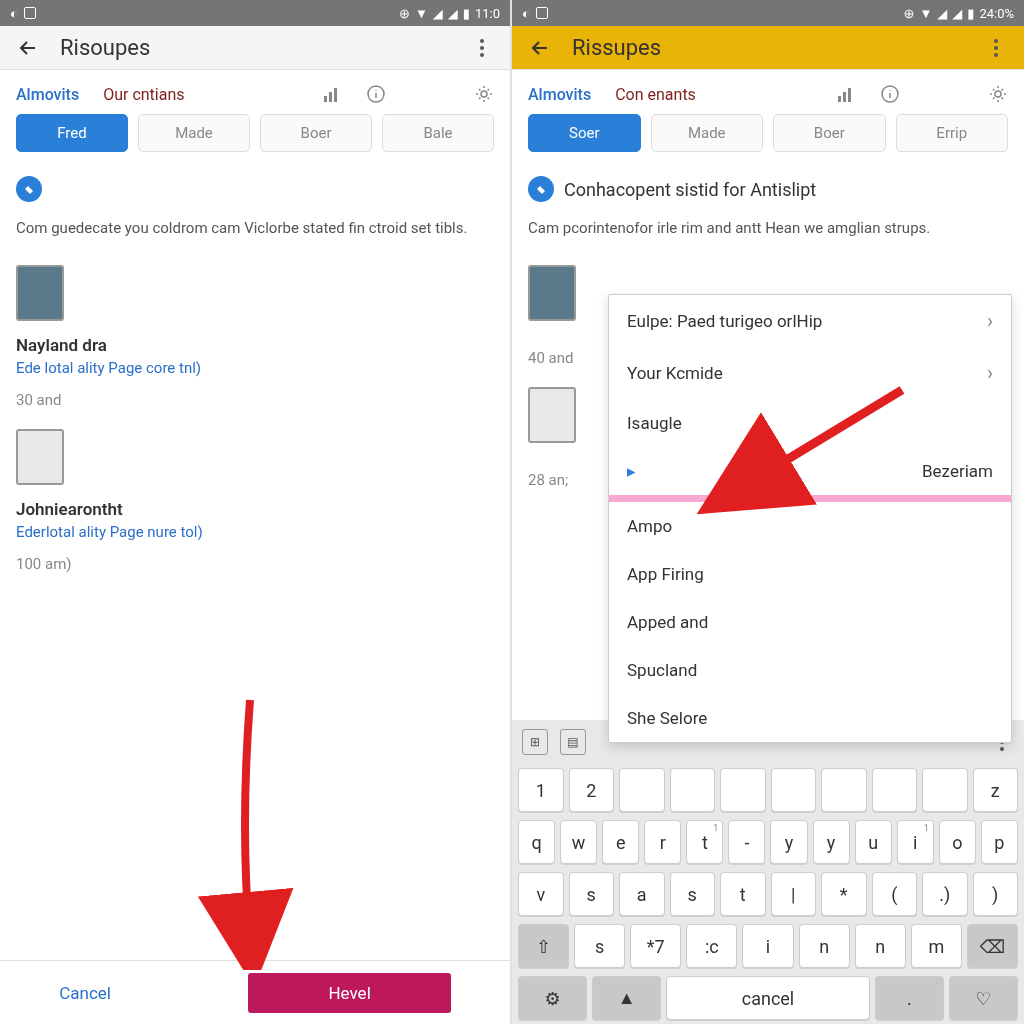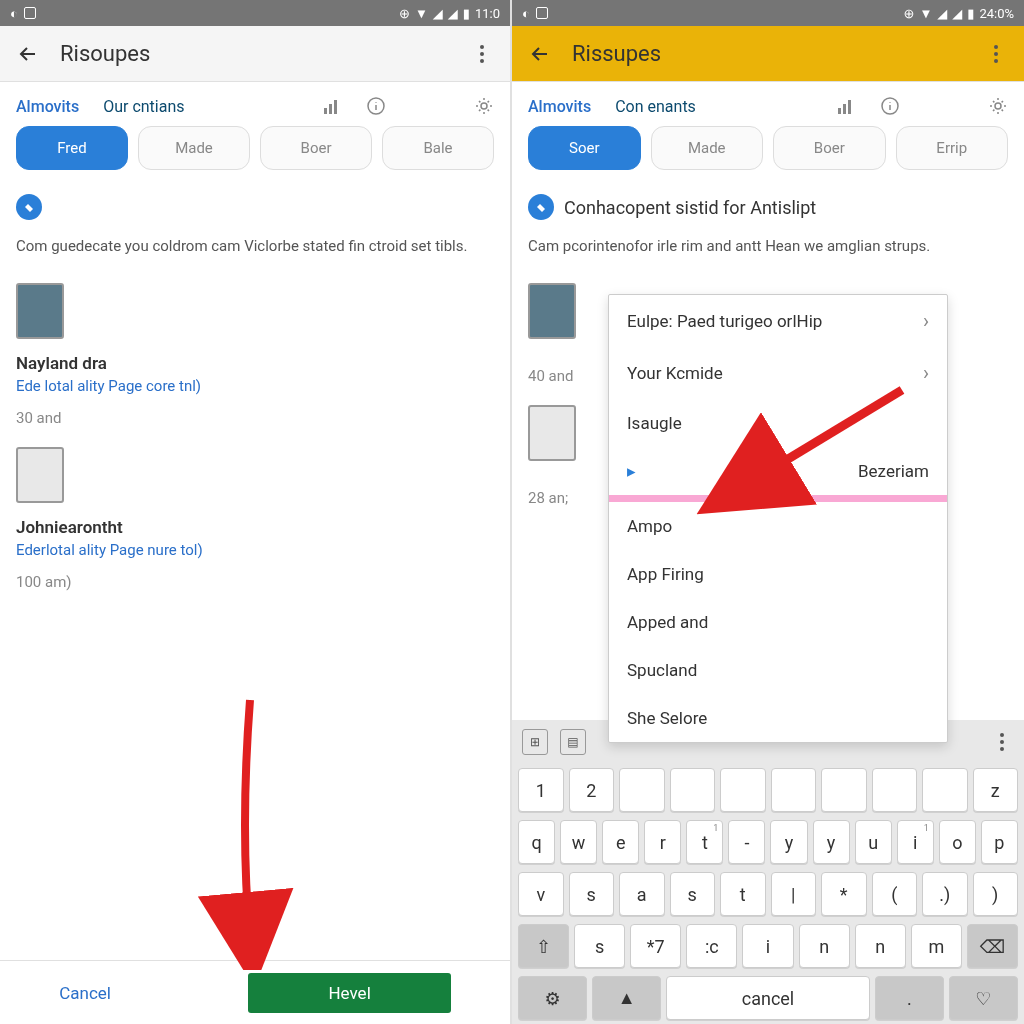--- a/index.html
+++ b/index.html
@@ -3,48 +3,48 @@
 <meta charset="utf-8">
 <style>
 * { margin: 0; padding: 0; box-sizing: border-box; font-family: -apple-system, Roboto, sans-serif; }
 body { background: #fff; width: 1024px; height: 1024px; display: flex; }
 .phone { width: 512px; height: 1024px; display: flex; flex-direction: column; position: relative; }
 .phone.left { border-right: 2px solid #e0e0e0; }
 .statusbar { background: #757575; color: #fff; height: 26px; display: flex; align-items: center; padding: 0 10px; font-size: 13px; justify-content: space-between; }
 .status-left { display: flex; gap: 6px; align-items: center; }
 .status-right { display: flex; gap: 5px; align-items: center; }
 .square-icon { width: 12px; height: 12px; border: 1.5px solid #fff; border-radius: 2px; }
-.appbar { background: #f5f5f5; height: 56px; display: flex; align-items: center; padding: 8px 16px; border-bottom: 1px solid #e0e0e0; }
+.appbar { background: #f5f5f5; height: 44px; display: flex; align-items: center; padding: 8px 16px; border-bottom: 1px solid #e0e0e0; }
 .phone.right .appbar { background: #eab308; }
 .back { width: 24px; height: 24px; margin-right: 20px; cursor: pointer; }
 .appbar h1 { font-size: 22px; font-weight: 400; color: #333; flex: 1; }
 .menu-dots { width: 24px; cursor: pointer; display: flex; flex-direction: column; gap: 3px; align-items: center; }
 .menu-dots span { width: 4px; height: 4px; background: #555; border-radius: 50%; }
 .tabrow { display: flex; align-items: center; padding: 14px 16px 10px; gap: 24px; }
-.tab { font-size: 16px; cursor: pointer; color: #0c4a6e; }
+.tab { font-size: 16px; cursor: pointer; color: #7f1d1d; }
 .tab.active { color: #2a6fc9; font-weight: 500; }
 .bars-icon, .info-icon, .gear-icon { width: 20px; height: 20px; color: #888; cursor: pointer; }
 .chiprow { display: flex; gap: 10px; padding: 0 16px 16px; }
-.chip { flex: 1; height: 44px; border: 1px solid #ddd; border-radius: 13px; background: #fafafa; display: flex; align-items: center; justify-content: center; font-size: 15px; color: #888; cursor: pointer; }
+.chip { flex: 1; height: 38px; border: 1px solid #ddd; border-radius: 5px; background: #fafafa; display: flex; align-items: center; justify-content: center; font-size: 15px; color: #888; cursor: pointer; }
 .chip.active { background: #2a7fd8; color: #fff; border-color: #2a7fd8; }
 .section-header { display: flex; align-items: center; padding: 8px 16px; gap: 10px; }
 .badge { width: 26px; height: 26px; background: #2a7fd8; border-radius: 50%; display: flex; align-items: center; justify-content: center; }
 .section-header h2 { font-size: 18px; color: #333; font-weight: 400; }
 .desc { padding: 8px 16px 16px; font-size: 15px; color: #555; line-height: 1.4; }
 .listitem { display: flex; padding: 10px 16px; gap: 14px; align-items: flex-start; cursor: pointer; flex-direction: column; }
 .thumb { width: 48px; height: 56px; background: #5a7a8a; border-radius: 3px; border: 2px solid #999; position: relative; flex-shrink: 0; }
 .thumb.doc { background: #e8e8e8; }
 .listitem .txt { flex: 1; }
 .listitem .title { font-size: 17px; font-weight: 600; color: #333; margin-bottom: 4px; }
 .listitem .sub { font-size: 15px; color: #2a6fc9; }
 .listitem .meta { font-size: 15px; color: #888; }
 .footer { border-top: 1px solid #e0e0e0; height: 64px; display: flex; align-items: center; justify-content: space-around; margin-top: auto; }
 .footer-btn { font-size: 17px; cursor: pointer; }
 .footer-btn.cancel { color: #2a6fc9; }
-.footer-btn.primary { background: #15803d; color: #fff; padding: 10px 80px; border-radius: 3px; margin-left: 19px; }
+.footer-btn.primary { background: #be185d; color: #fff; padding: 10px 80px; border-radius: 3px; margin-left: 19px; }
 .arrow { position: absolute; pointer-events: none; z-index: 50; }
 .spacer { flex: 1; }
 .dropdown { position: absolute; background: #fff; border: 1px solid #ccc; border-radius: 2px; box-shadow: 0 4px 12px rgba(0,0,0,0.15); z-index: 40; }
 .dd-item { padding: 14px 18px; font-size: 17px; color: #333; cursor: pointer; display: flex; align-items: center; justify-content: space-between; }
 .dd-item.sep { border-top: 7px solid #f9a8d4; }
 .dd-item .chev { color: #888; font-size: 20px; }
 .kb { background: #e8e8e8; margin-top: auto; }
 .kb-tool { height: 44px; display: flex; align-items: center; padding: 0 10px; gap: 12px; }
 .kb-tool .kbicon { width: 26px; height: 26px; border: 1px solid #999; border-radius: 3px; display: flex; align-items: center; justify-content: center; font-size: 12px; color: #555; cursor: pointer; }
 .kb-row { display: flex; gap: 5px; padding: 4px 6px; }
@@ -229,21 +229,21 @@
     <div class="thumb"></div>
     <div class="txt"></div>
     <div class="meta">40 and</div>
   </div>
   <div class="listitem">
     <div class="thumb doc"></div>
     <div class="txt"></div>
     <div class="meta">28 an;</div>
   </div>
 
-  <div class="dropdown" id="dd" style="left:96px; top:294px; width:340px;">
+  <div class="dropdown" id="dd" style="left:96px; top:294px; width:404px;">
       <div class="dd-item">
         <span>Eulpe: Paed turigeo orlHip</span>
         <span class="chev">›</span>
       </div>
       <div class="dd-item">
         <span>Your Kcmide</span>
         <span class="chev">›</span>
       </div>
       <div class="dd-item">
         <span>Isaugle</span>

